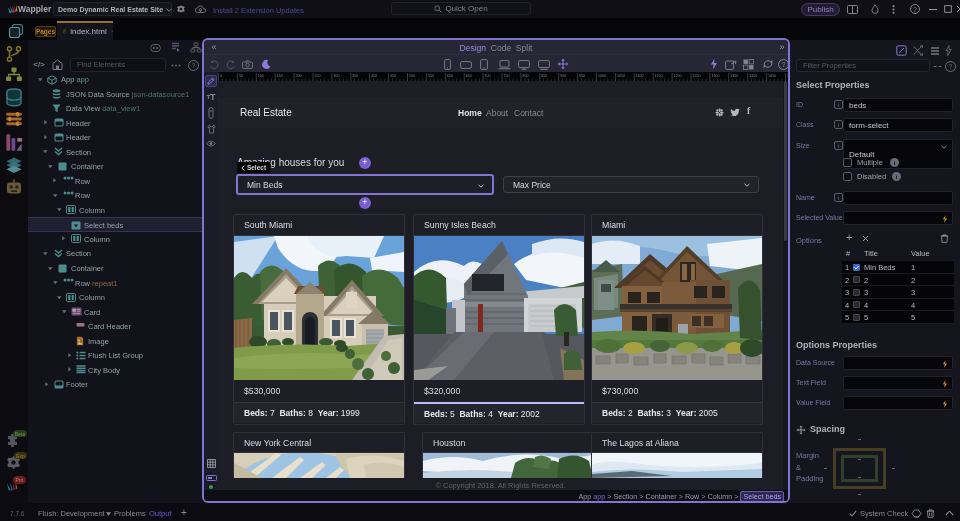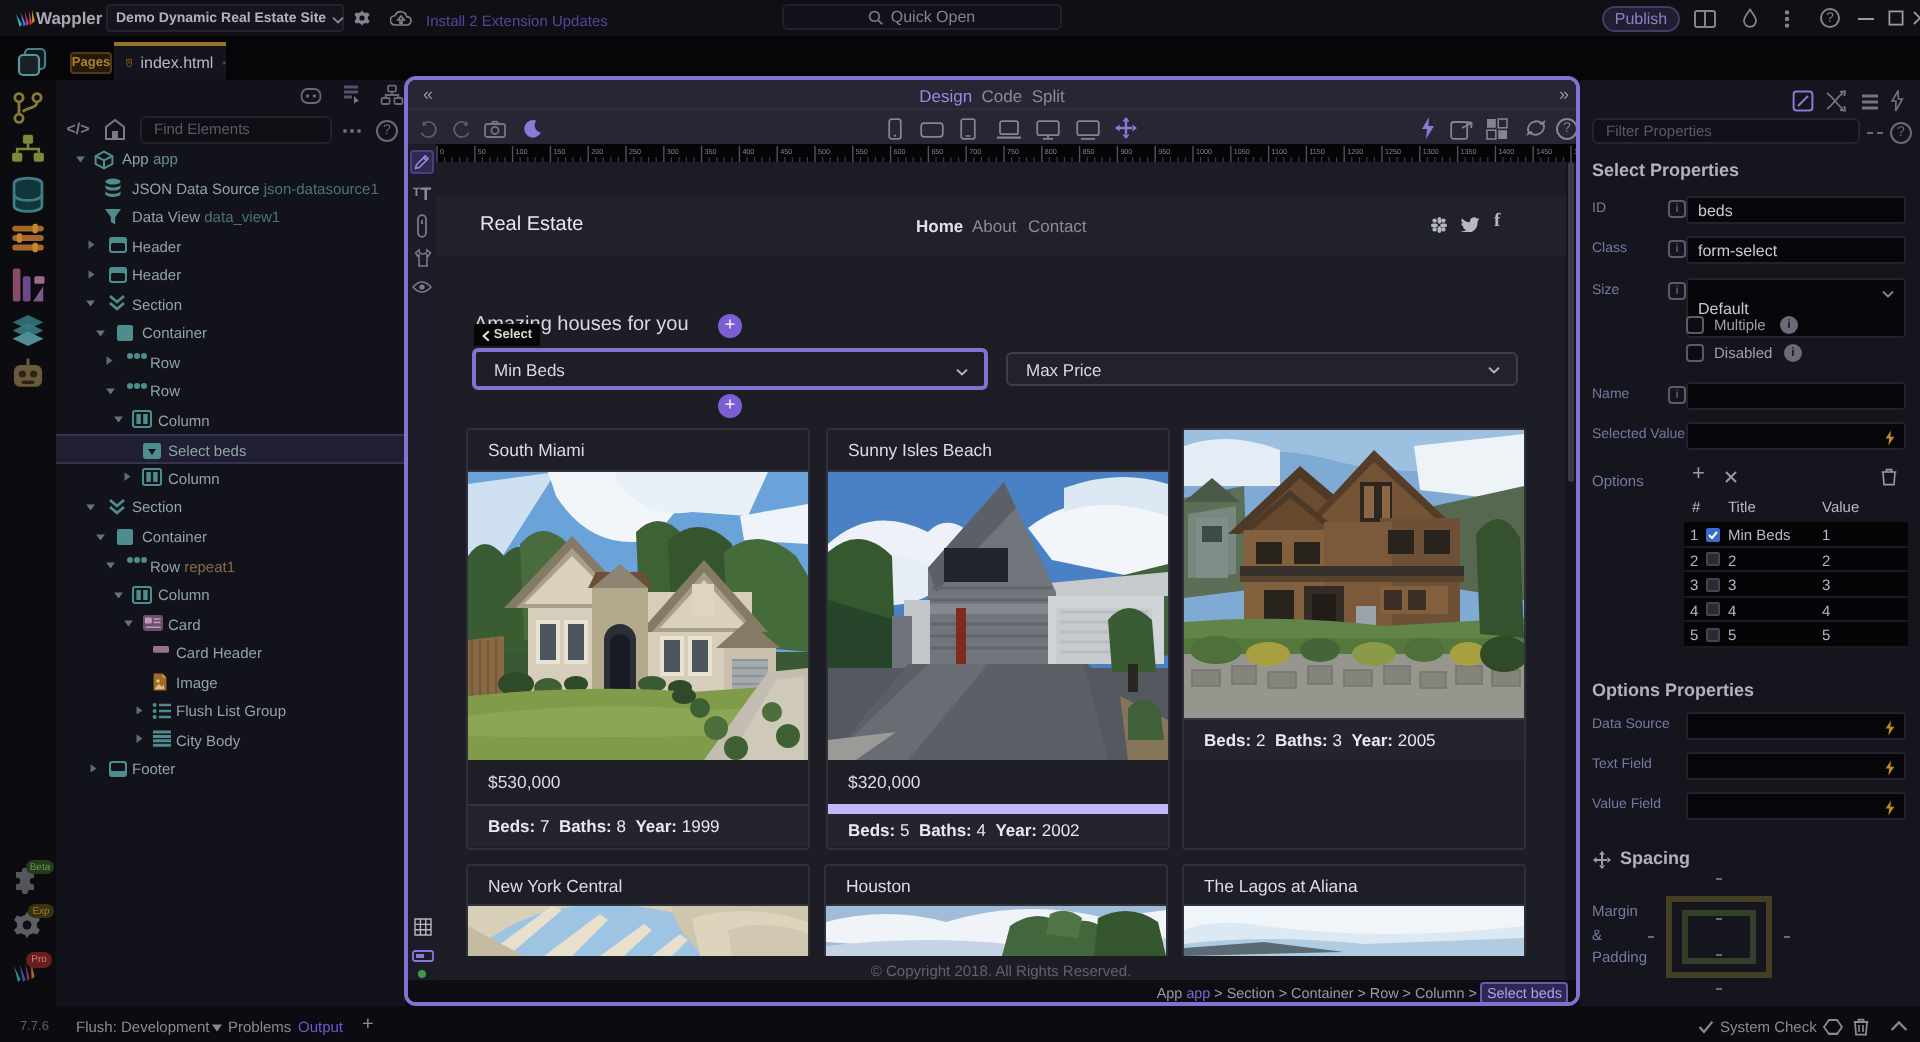--- a/index.html
+++ b/index.html
@@ -921,25 +921,28 @@
 <path d="M146 112 L170 124 V144 H150 Z" fill="#84745a"></path>
 <path d="M140 74 Q150 62 162 74 L164 100 L142 100 Z" fill="#3a5c34"></path>
 <rect x="150" y="96" width="5" height="14" fill="#2a2620"></rect>
 <path d="M150 118 Q158 110 166 118 L168 134 L150 134 Z" fill="#40603a"></path>
 <path d="M0 134 L34 130 L14 144 L0 144 Z" fill="#9a9a96"></path>
 </svg>
         </div>
         <div style="height:22px;display:flex;align-items:center">
           <span style="font-size:8.7px;color:#dcdce4;margin-left:10px">$320,000</span>
         </div>
-        <div style="height:21px;border-top:5px solid #c4b5fd;background:#24242d;display:flex;align-items:center">
+        <div style="height:21px;border-top:2px solid #c4b5fd;background:#24242d;display:flex;align-items:center">
           <span style="font-size:8.5px;color:#e8e8f0;margin-left:10px"><b>Beds:</b>&nbsp;5&nbsp; <b>Baths:</b>&nbsp;4&nbsp; <b>Year:</b>&nbsp;2002</span>
         </div>
       </div>
       <div class="a" style="left:373px;top:133px;width:172px;height:211px;background:#1e1e27;border:1px solid #30303a;border-radius:2px">
+        <div style="height:21px;border-bottom:1px solid #30303a;display:flex;align-items:center">
+          <span style="font-size:8.7px;color:#dcdce4;margin-left:10px">Miami</span>
+        </div>
         <div style="height:144px;overflow:hidden">
           <svg width="170" height="144" viewBox="0 0 170 144">
 <rect width="170" height="144" fill="#7eaad4"></rect>
 <path d="M0 0 H170 V16 Q110 26 70 14 Q35 6 0 18 Z" fill="#9cc0e0"></path>
 <path d="M115 8 L170 2 V36 L118 30 Z" fill="#eef3f8"></path>
 <path d="M0 8 Q22 0 48 10 L48 28 L0 28 Z" fill="#e4edf5"></path>
 <path d="M125 38 L170 28 V85 L128 78 Z" fill="#56684f"></path>
 <path d="M0 34 L30 28 L32 80 L0 84 Z" fill="#5c6e55"></path>
 <path d="M2 42 L26 38 L26 72 L2 74 Z" fill="#78887f"></path>
 <path d="M0 36 L14 24 L28 36 Z" fill="#4a5a48"></path>
@@ -978,20 +981,23 @@
 <ellipse cx="16" cy="110" rx="13" ry="7" fill="#50703a"></ellipse>
 <ellipse cx="42" cy="112" rx="11" ry="6" fill="#a8a040"></ellipse>
 <ellipse cx="68" cy="110" rx="10" ry="6" fill="#44643a"></ellipse>
 <ellipse cx="95" cy="112" rx="11" ry="6" fill="#8a9a48"></ellipse>
 <ellipse cx="120" cy="110" rx="10" ry="6" fill="#50703a"></ellipse>
 <ellipse cx="142" cy="112" rx="9" ry="6" fill="#a8a040"></ellipse>
 <path d="M146 52 Q158 36 168 54 L170 104 L148 102 Z" fill="#35512d"></path>
 <ellipse cx="160" cy="112" rx="12" ry="9" fill="#2e4a28"></ellipse>
 </svg>
         </div>
+        <div style="height:22px;display:flex;align-items:center">
+          <span style="font-size:8.7px;color:#dcdce4;margin-left:10px">$730,000</span>
+        </div>
         <div style="height:21px;border-top:1px solid #34343e;background:#24242d;display:flex;align-items:center">
           <span style="font-size:8.5px;color:#e8e8f0;margin-left:10px"><b>Beds:</b>&nbsp;2&nbsp; <b>Baths:</b>&nbsp;3&nbsp; <b>Year:</b>&nbsp;2005</span>
         </div>
       </div>
       <div class="a" style="left:15px;top:351px;width:172px;height:46px;background:#1e1e27;border:1px solid #30303a;border-bottom:none;border-radius:2px 2px 0 0">
         <div style="height:20px;border-bottom:1px solid #30303a;display:flex;align-items:center">
           <span style="font-size:8.7px;color:#dcdce4;margin-left:10px">New York Central</span>
         </div>
         <div style="height:25px;overflow:hidden">
           <svg width="170" height="25" viewBox="0 0 170 25">
@@ -1001,21 +1007,21 @@
 <path d="M38 25 L66 4 L70 7 L52 25 Z" fill="#e8e0cc"></path>
 <path d="M66 25 L88 9 L92 12 L78 25 Z" fill="#e8e0cc"></path>
 <path d="M92 25 L106 14 L110 17 L102 25 Z" fill="#e8e0cc"></path>
 <path d="M0 10 L28 25 L0 25 Z" fill="#c4bba0"></path>
 <path d="M102 0 H170 V25 H118 Q102 10 102 0 Z" fill="#cfc6ae"></path>
 <path d="M112 6 Q140 -2 170 8 V25 H116 Z" fill="#dcd4bc"></path>
 <path d="M130 12 Q150 6 170 14 V25 H132 Z" fill="#d0c8b0"></path>
 </svg>
         </div>
       </div>
-      <div class="a" style="left:194px;top:351px;width:172px;height:46px;background:#1e1e27;border:1px solid #30303a;border-bottom:none;border-radius:2px 2px 0 0">
+      <div class="a" style="left:204px;top:351px;width:172px;height:46px;background:#1e1e27;border:1px solid #30303a;border-bottom:none;border-radius:2px 2px 0 0">
         <div style="height:20px;border-bottom:1px solid #30303a;display:flex;align-items:center">
           <span style="font-size:8.7px;color:#dcdce4;margin-left:10px">Houston</span>
         </div>
         <div style="height:25px;overflow:hidden">
           <svg width="170" height="25" viewBox="0 0 170 25">
 <rect width="170" height="25" fill="#a0bcd8"></rect>
 <path d="M0 8 Q30 0 60 8 Q100 -4 140 6 L170 2 V18 Q80 24 0 18 Z" fill="#f0f4f8"></path>
 <path d="M0 20 Q50 14 100 20 L170 16 V25 H0 Z" fill="#c4d4e4"></path>
 <path d="M92 10 Q106 0 120 10 Q130 4 140 12 L145 25 L88 25 Z" fill="#44663c"></path>
 <path d="M136 6 Q152 -2 166 8 L170 25 L134 25 Z" fill="#35552f"></path>

